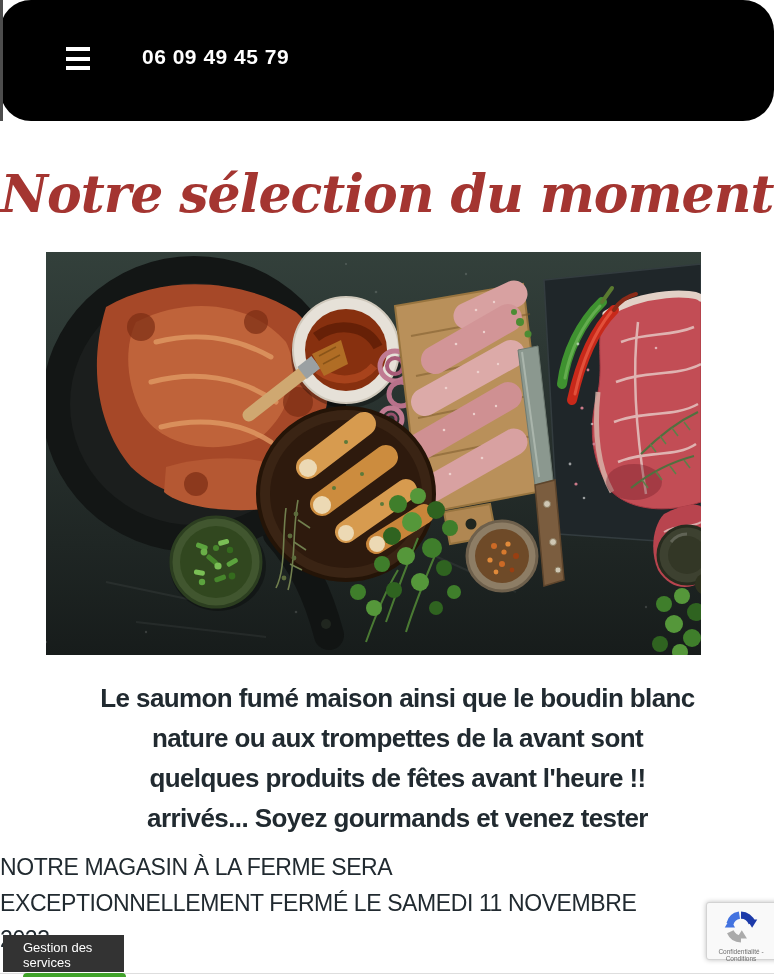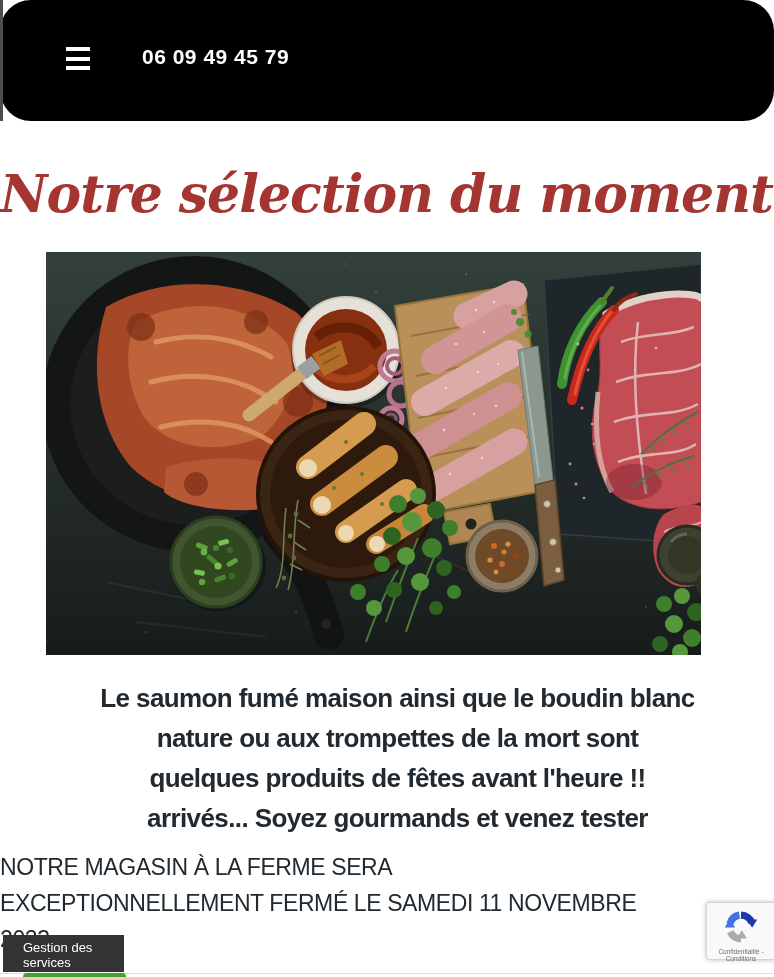--- a/index.html
+++ b/index.html
@@ -34,20 +34,21 @@
   .phone-link {
     position: absolute; left: 142px; top: 45px;
     font-size: 21px; font-weight: 700; color: #ffffff;
     letter-spacing: 0.5px; text-decoration: none; cursor: pointer;
     font-family: "Liberation Sans", sans-serif;
   }
 
   
   .page-title {
     position: absolute; top: 146px; left: 0; width: 774px; height: 96px;
+    text-align: center;
     font-family: "DejaVu Serif", serif;
     font-style: italic; font-weight: 700;
     font-size: 52px; line-height: 96px;
     color: #a43531;
     letter-spacing: -1px;
   }
 
   
   .hero {
     position: absolute; left: 46px; top: 252px;
@@ -401,21 +402,21 @@
 
     <circle cx="641" cy="303" r="29" fill="#3d4130" stroke="#272b1e" stroke-width="3"></circle>
     <circle cx="641" cy="303" r="19" fill="#333726"></circle>
     <circle cx="660" cy="332" r="11" fill="#2e321f"></circle>
     <path d="M625,290 a20,20 0 0 1 16,-8" stroke="rgba(255,255,255,0.18)" stroke-width="3" fill="none"></path>
   </svg>
 </figure>
 
 <div class="promo">
   <div>Le saumon fumé maison ainsi que le boudin blanc</div>
-  <div>nature ou aux trompettes de la mort sont</div>
+  <div>nature ou aux trompettes de la avant sont</div>
   <div>quelques produits de fêtes avant l'heure !!</div>
   <div>arrivés... Soyez gourmands et venez tester</div>
 </div>
 
 <div class="notice">
   <div>NOTRE MAGASIN À LA FERME SERA</div>
   <div>EXCEPTIONNELLEMENT FERMÉ LE SAMEDI 11 NOVEMBRE</div>
   <div>2023</div>
 </div>
 

